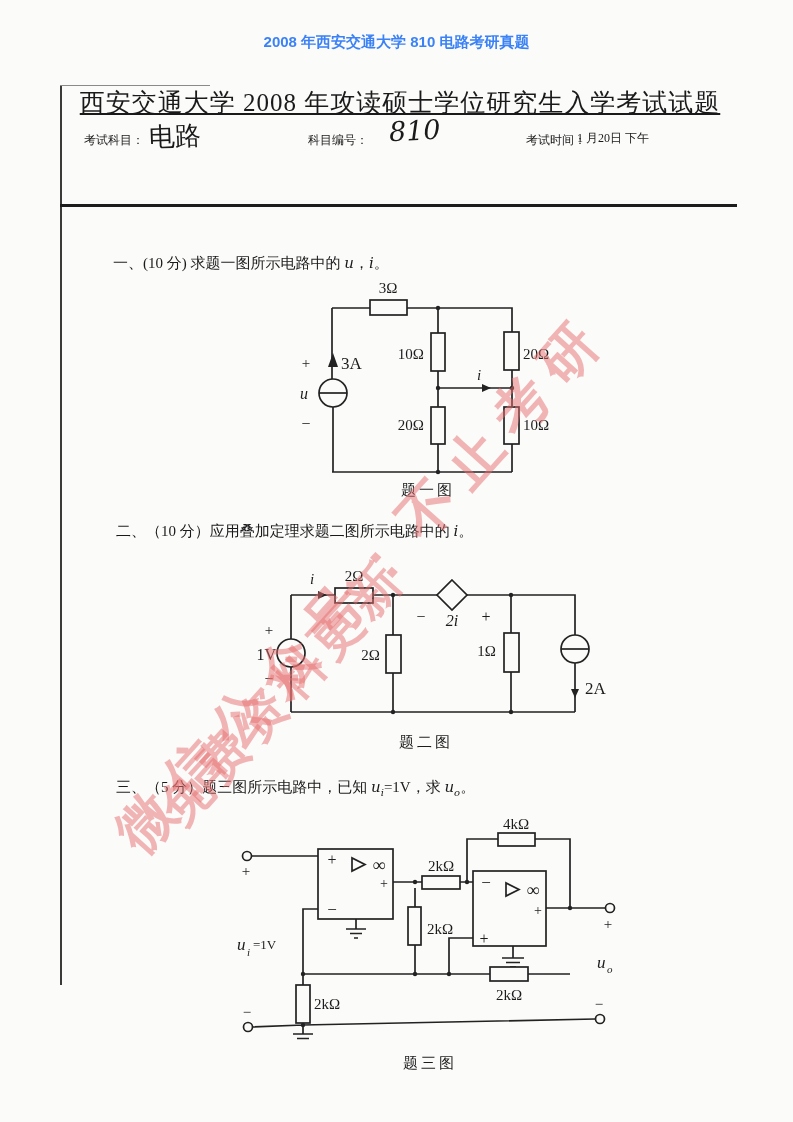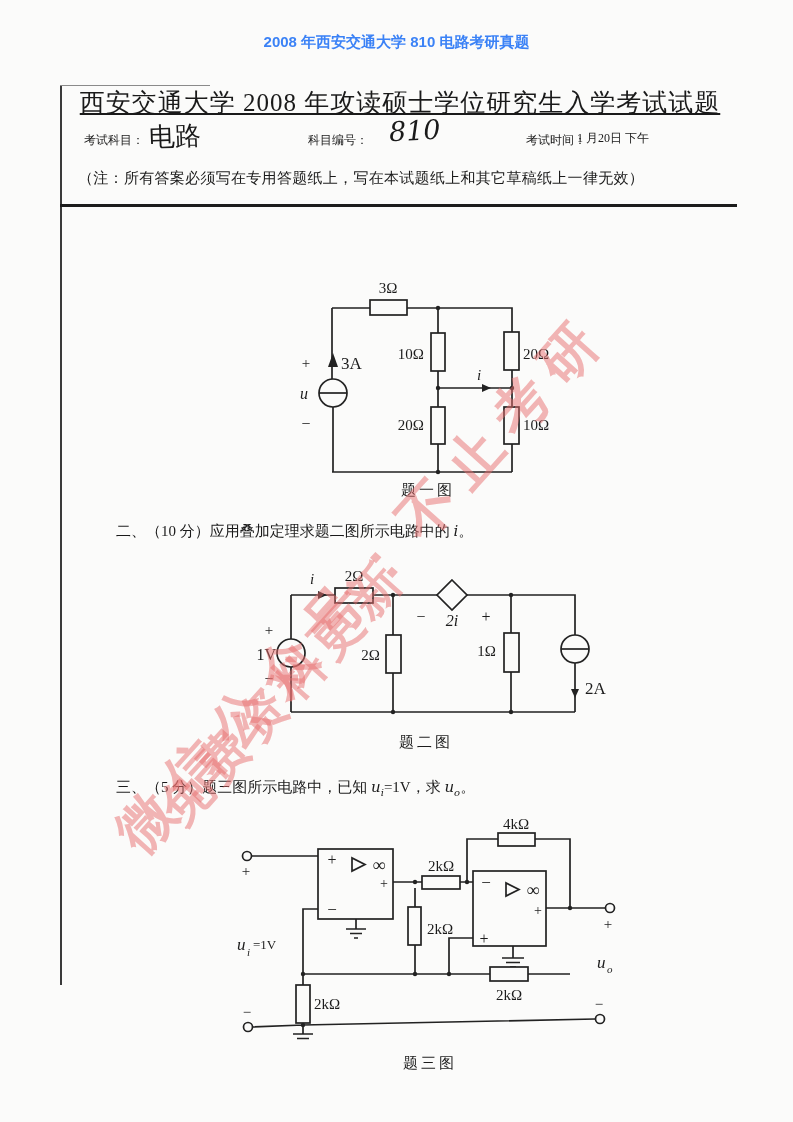--- a/index.html
+++ b/index.html
@@ -44,23 +44,25 @@
 
   <div class="main-title">西安交通大学 2008 年攻读硕士学位研究生入学考试试题</div>
 
   <span class="meta" style="left:84px;top:132px;">考试科目：</span>
   <span class="meta hand" style="left:149px;top:119px;">电路</span>
   <span class="meta" style="left:308px;top:132px;">科目编号：</span>
   <span class="meta hand2" style="left:389px;top:115px;">810</span>
   <span class="meta" style="left:526px;top:132px;">考试时间：</span>
   <span class="meta hand3" style="left:577px;top:130px;">1 月20日 下午</span>
 
-  <div class="note">（注：所有答案必须写在专用答题纸上，写在本试题纸上和其它草稿纸上一律无效）</div>
   <div class="rule"></div>
 
+  <div class="q" style="left:113px;top:254px;">
+    <span>一、</span><span>(10 分) 求题一图所示电路中的 </span><span class="var">u</span><span>，</span><span class="var">i</span><span>。</span>
+  </div>
 
   <svg style="left:275px;top:272px;" width="335" height="235" viewBox="275 272 335 235">
     <g class="wire">
       <path d="M332,308 H370 M407,308 H512 V332 M512,370 V407 M512,444 V472
                M332,308 V379 M333,407 V472 M332,472 H512
                M438,308 V333 M438,371 V407 M438,444 V472 M438,388 H512"></path>
     </g>
     <rect class="comp" x="370" y="300" width="37" height="15"></rect>
     <rect class="comp" x="431" y="333" width="14" height="38"></rect>
     <rect class="comp" x="504" y="332" width="15" height="38"></rect>

